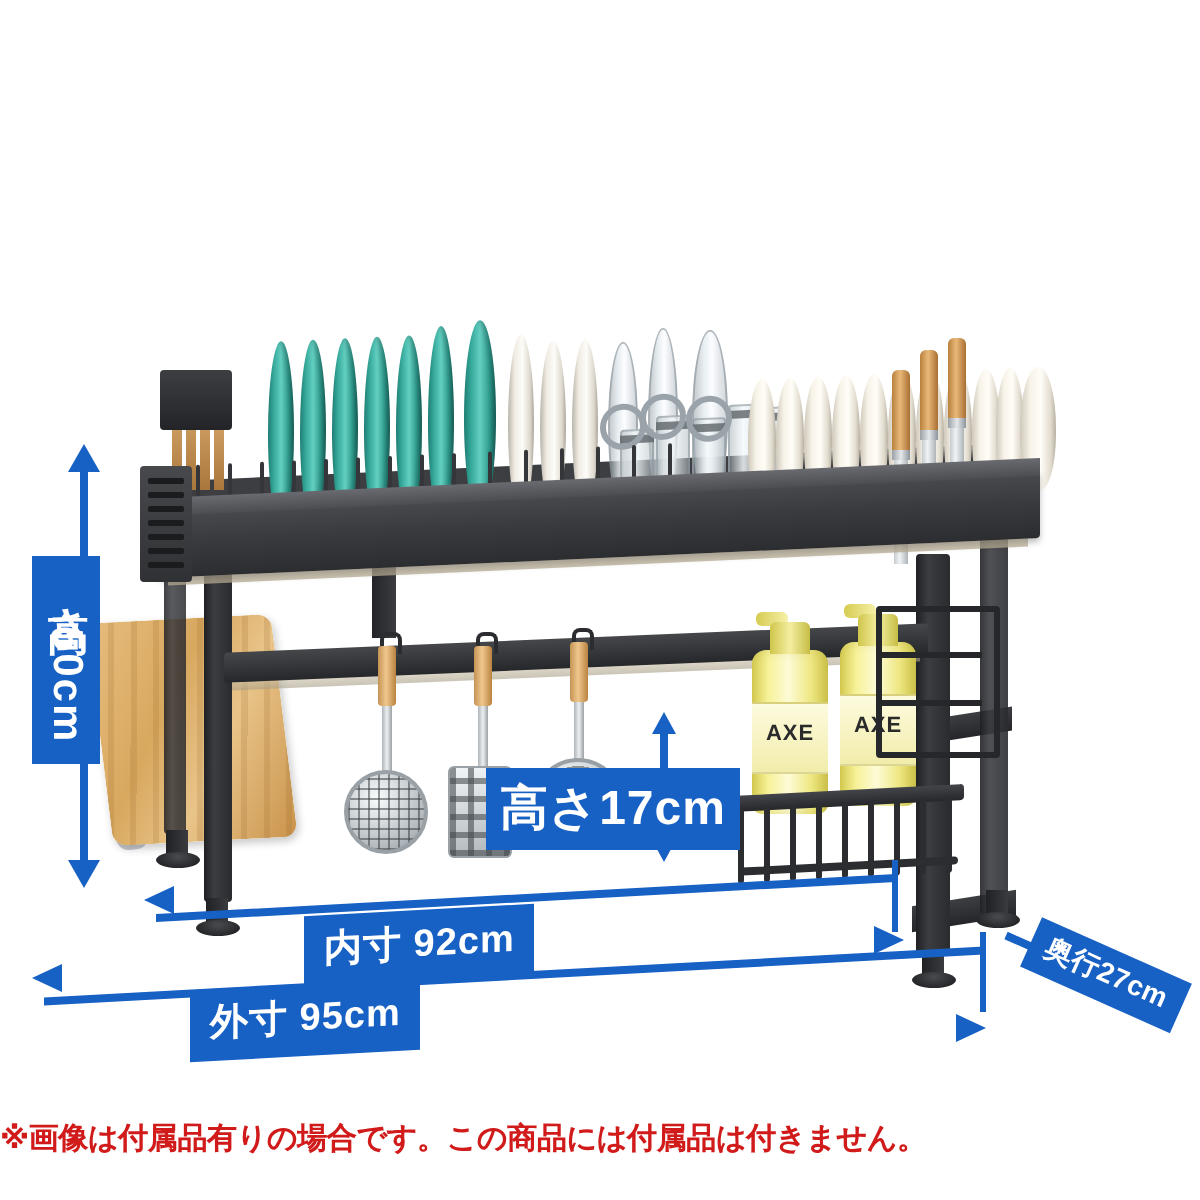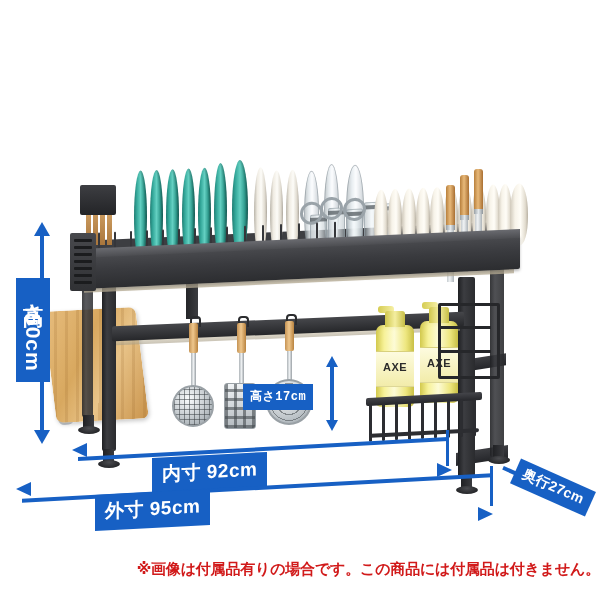--- a/index.html
+++ b/index.html
@@ -550,23 +550,22 @@
     top: 278px;
     padding: 10px 3px;
     font-size: 21px;
     writing-mode: vertical-rl;
     letter-spacing: 1px;
   }
   .badge-17 {
     left: 243px;
     top: 384px;
     padding: 4px 7px 5px;
-    font-size: 12px;
+    font-size: 24px;
     letter-spacing: .5px;
-    font-family: Liberation Mono, monospace;
   }
   .badge-92 {
     left: 152px;
     top: 455px;
     padding: 4px 10px 6px;
     font-size: 19px;
     transform: skewY(-3.1deg);
     letter-spacing: .5px;
   }
   .badge-95 {
@@ -626,21 +625,21 @@
     background: #1760c4;
     z-index: 57;
   }
 
   
   .note {
     position: absolute;
     left: 0;
     top: 560px;
     width: 600px;
-    text-align: right;
+    text-align: left;
     color: #d11a1a;
     font-size: 15px;
     font-weight: bold;
     letter-spacing: -0.2px;
   }
 </style>
 </head>
 <body>
 
 <div id="page">

